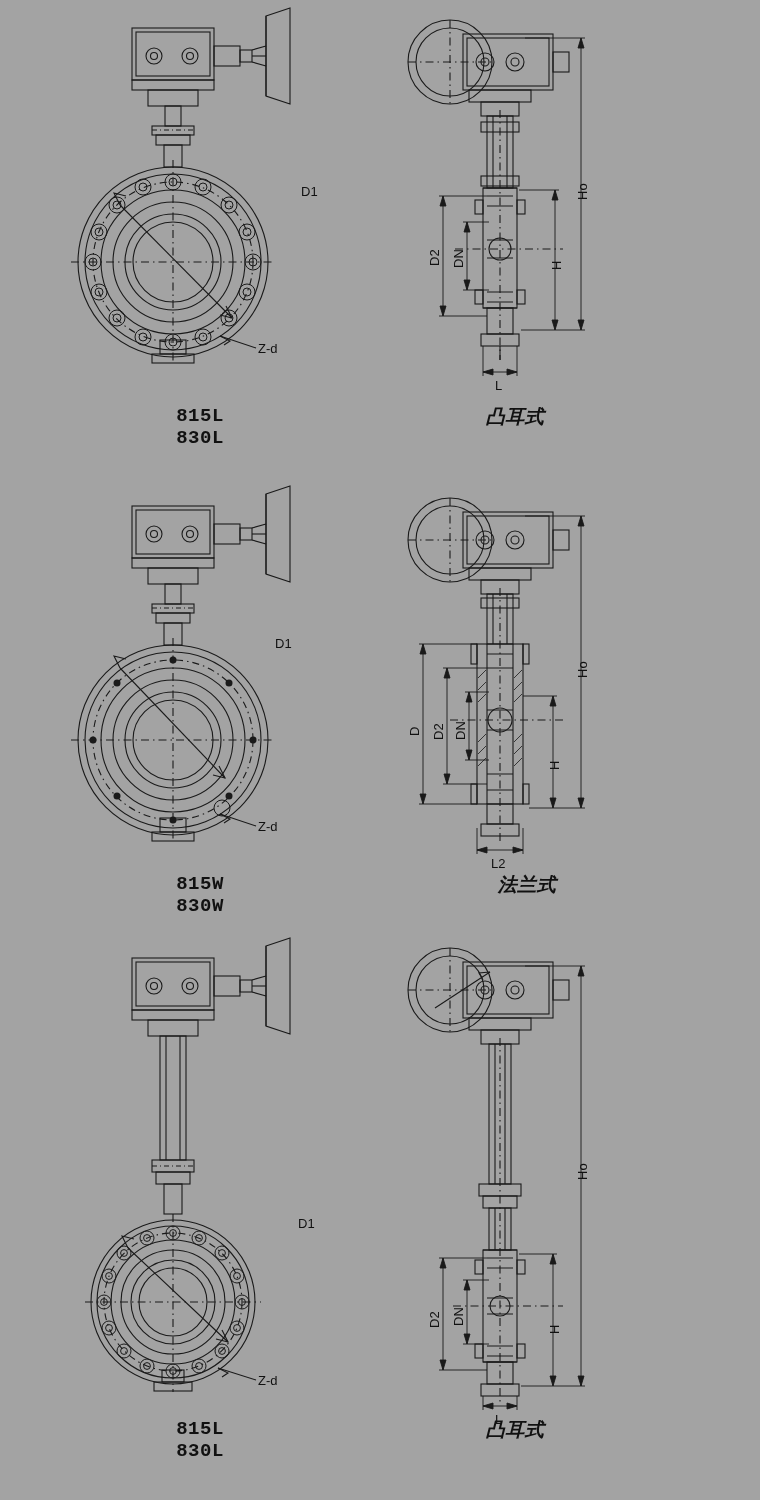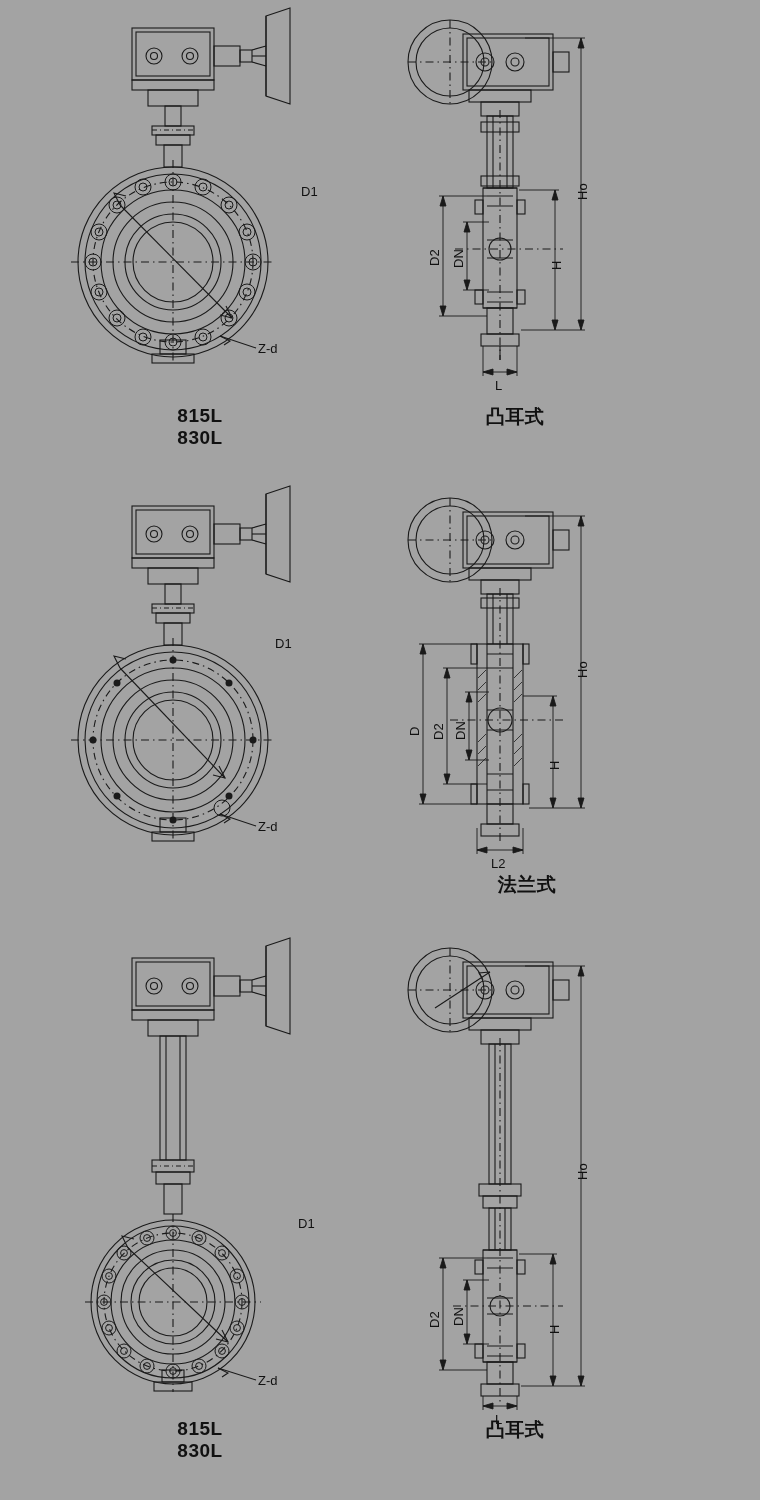--- a/index.html
+++ b/index.html
@@ -23,26 +23,27 @@
   .caption {
     position: absolute;
     text-align: center;
     font-weight: bold;
     color: #111;
     letter-spacing: 0.5px;
     line-height: 1.18;
     white-space: pre-line;
   }
   .caption.latin {
-    font-family: Liberation Sans, sans-serif;
+    font-family: Liberation Mono, monospace;
     font-size: 19px;
   }
   .caption.cjk {
     font-family: "DejaVu Sans", sans-serif;
     font-size: 19px;
+    font-style: italic;
   }
   svg {
     display: block;
   }
   svg text {
     font-family: "Liberation Sans", sans-serif;
     fill: #111;
   }
   .dimlabel {
     font-size: 13px;
@@ -275,20 +276,22 @@
         <circle cx="57" cy="205" r="3.5"></circle>
       </g>
       <g fill="none" stroke="#1a1a1a" stroke-width="1">
         <circle cx="162" cy="330" r="8"></circle>
       </g>
       <text class="dimlabel" x="215" y="170">D1</text>
       <text class="dimlabel" x="198" y="353">Z-d</text>
     </svg>
   </div>
 
+  <div class="caption latin" style="left:110px; top:873px; width:180px;">815W
+830W</div>
 
   <div class="panel" style="left:395px; top:478px;">
     <svg width="330" height="400" viewBox="0 0 330 400">
       <g fill="none" stroke="#1a1a1a" stroke-width="1.1">
         <circle cx="55" cy="62" r="42"></circle>
         <circle cx="55" cy="62" r="34"></circle>
         <path d="M55 20 L55 104 M13 62 L97 62" stroke-dasharray="8 4 1.5 4"></path>
         <rect x="68" y="34" width="90" height="56"></rect>
         <rect x="72" y="38" width="82" height="48"></rect>
         <circle cx="90" cy="62" r="9"></circle>

